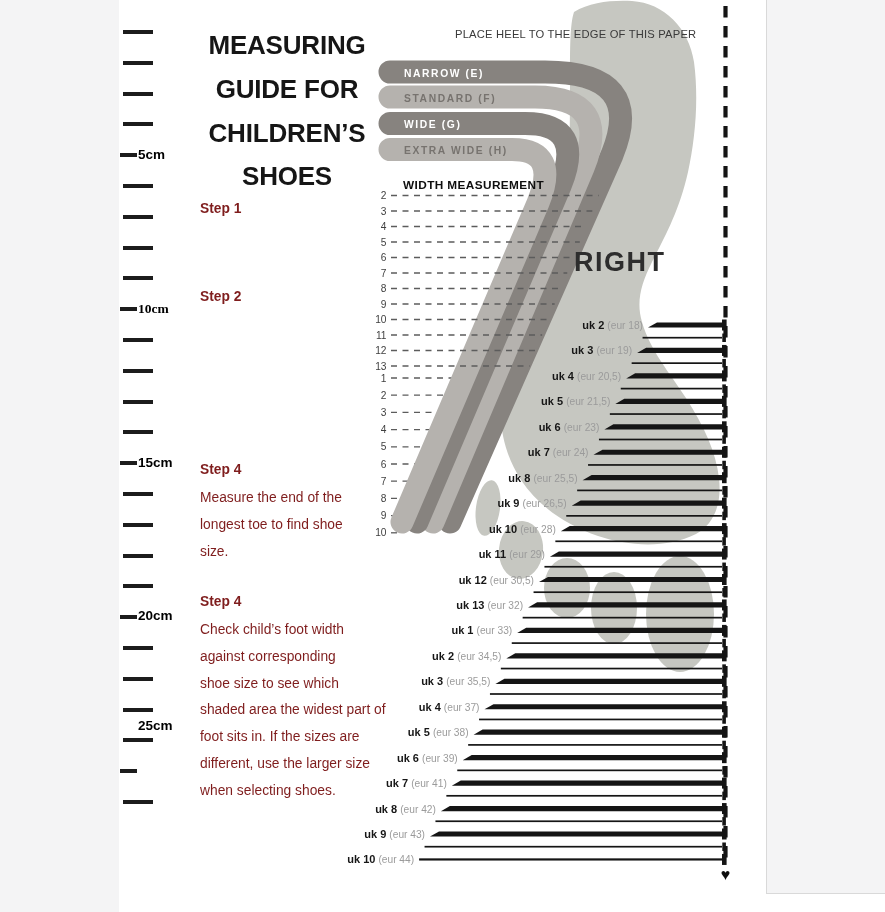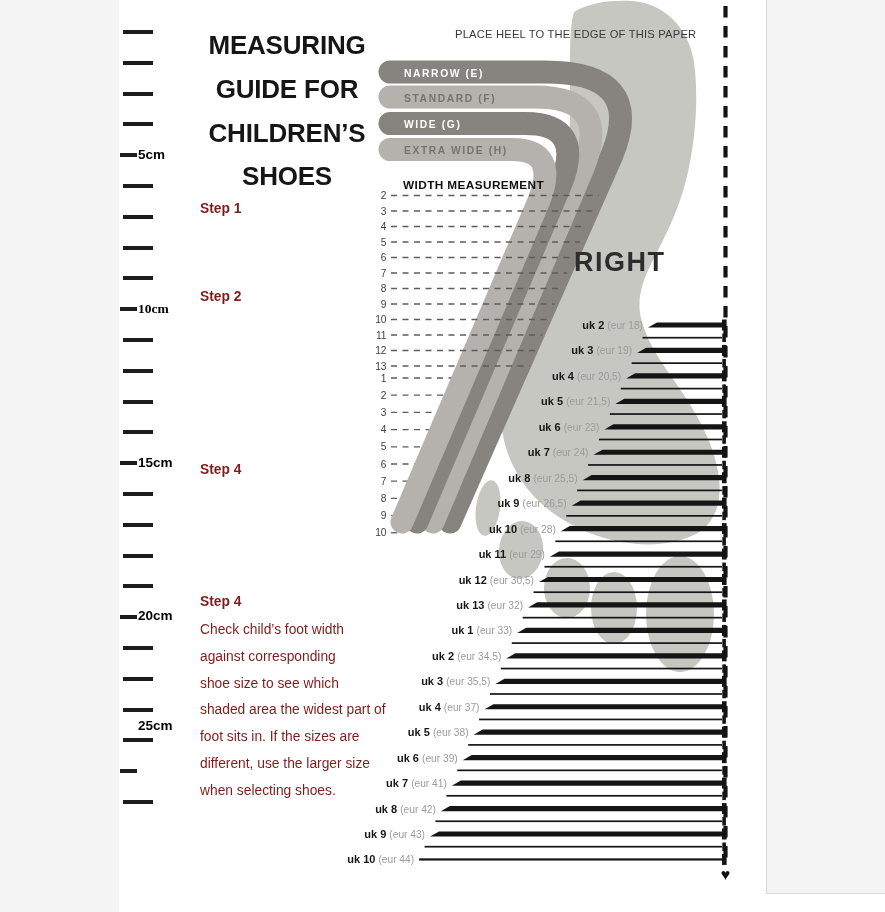--- a/index.html
+++ b/index.html
@@ -87,20 +87,23 @@
 
     <div id="steps">
         <div class="step" style="top: 201px;">
           <h4>Step 1</h4>
         </div>
         <div class="step" style="top: 289px;">
           <h4>Step 2</h4>
         </div>
         <div class="step" style="top: 462px;">
           <h4>Step 4</h4>
+          <p>Measure the end of the
+longest toe to find shoe
+size.</p>
         </div>
         <div class="step" style="top: 578px; margin-top: 16px;">
           <h4>Step 4</h4>
           <p>Check child’s foot width
 against corresponding
 shoe size to see which
 shaded area the widest part of
 foot sits in. If the sizes are
 different, use the larger size
 when selecting shoes.</p>

